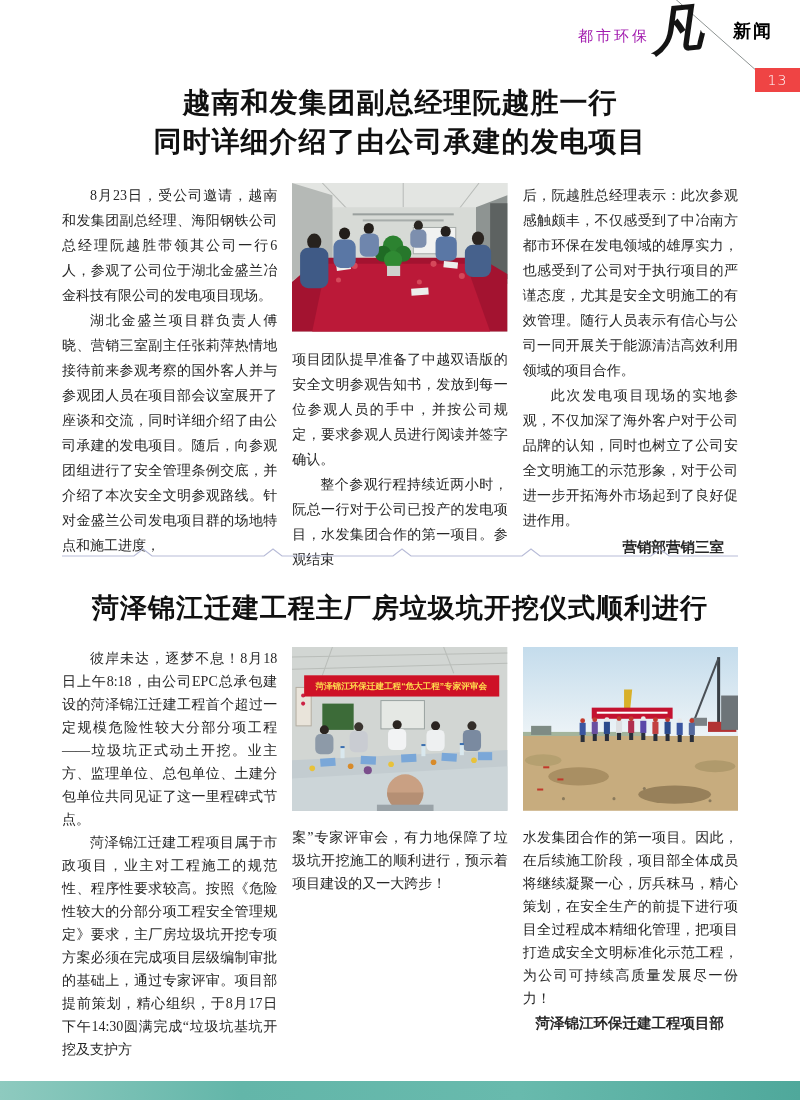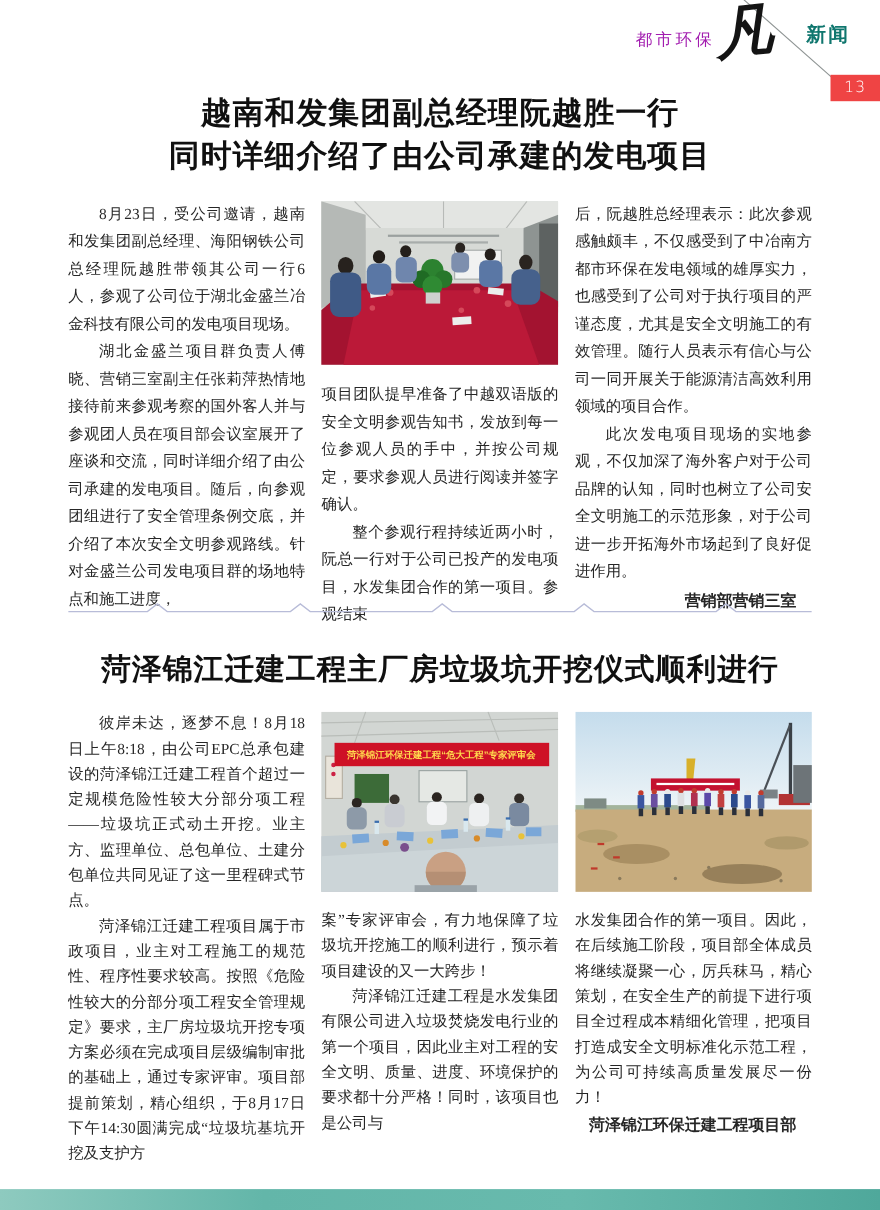--- a/index.html
+++ b/index.html
@@ -9,21 +9,21 @@
     font-family:"Liberation Serif","DejaVu Serif",serif; color:#262626;
   }
 
   
   .brand { position:absolute; left:578px; top:27px; font-size:15px; letter-spacing:3px;
            color:#a21caf; font-family:"Liberation Sans",sans-serif; }
   .logo-glyph { position:absolute; left:650px; top:4px; font-size:52px; line-height:52px;
            font-family:"DejaVu Serif",serif; font-style:italic; font-weight:bold;
            color:#141414; transform:rotate(-6deg); }
   .section-label { position:absolute; left:733px; top:19px; font-size:18px; font-weight:bold;
-           color:#0f766e; font-family:"Liberation Sans",sans-serif; letter-spacing:2px; }
+           color:#000000; font-family:"Liberation Sans",sans-serif; letter-spacing:2px; }
   .header-line { position:absolute; left:620px; top:0; pointer-events:none; }
   .page-num-box { position:absolute; left:755px; top:68px; width:45px; height:24px;
            background:#ef4444; color:#ffffff; font-family:"DejaVu Sans",sans-serif;
            font-weight:300; font-size:14px; display:flex; align-items:center; justify-content:center;
            letter-spacing:1px; }
 
   
   .a1-title { position:absolute; left:0; top:83px; width:800px; text-align:center;
            font-family:"Liberation Sans","DejaVu Sans",sans-serif; font-weight:bold;
            font-size:28px; line-height:39px; color:#101010; letter-spacing:1px; }
@@ -206,21 +206,20 @@
           <rect x="166" y="97" width="4" height="10" fill="#d9e8ee"></rect>
             <rect x="166" y="95" width="4" height="2" fill="#3b6fb0"></rect>
         </g>
         <g>
           <circle cx="112" cy="144" r="18" fill="#c9a083"></circle>
           <path d="M94,144 a18,18 0 0 0 36,0 z" fill="#b58f74"></path>
           <rect x="84" y="156" width="56" height="8" fill="#9aa3a8"></rect>
         </g>
       </svg>
       <p>案”专家评审会，有力地保障了垃圾坑开挖施工的顺利进行，预示着项目建设的又一大跨步！</p>
-      <p class="indent">菏泽锦江迁建工程是水发集团有限公司进入垃圾焚烧发电行业的第一个项目，因此业主对工程的安全文明、质量、进度、环境保护的要求都十分严格！同时，该项目也是公司与</p>
     </div>
 
     <div class="body-text">
 
       <svg class="photo" viewBox="0 0 213 162" preserveAspectRatio="none">
         <defs>
           <linearGradient id="sky3" x1="0" y1="0" x2="0" y2="1">
             <stop offset="0" stop-color="#c4dcec"></stop>
               <stop offset="1" stop-color="#eef4f7"></stop>
           </linearGradient>

